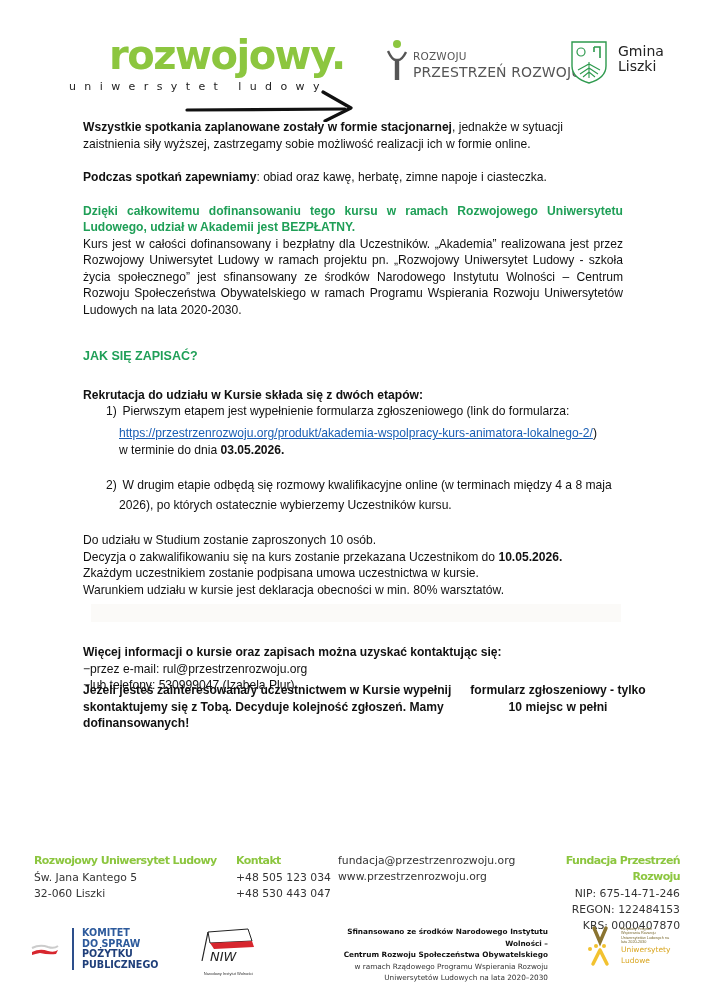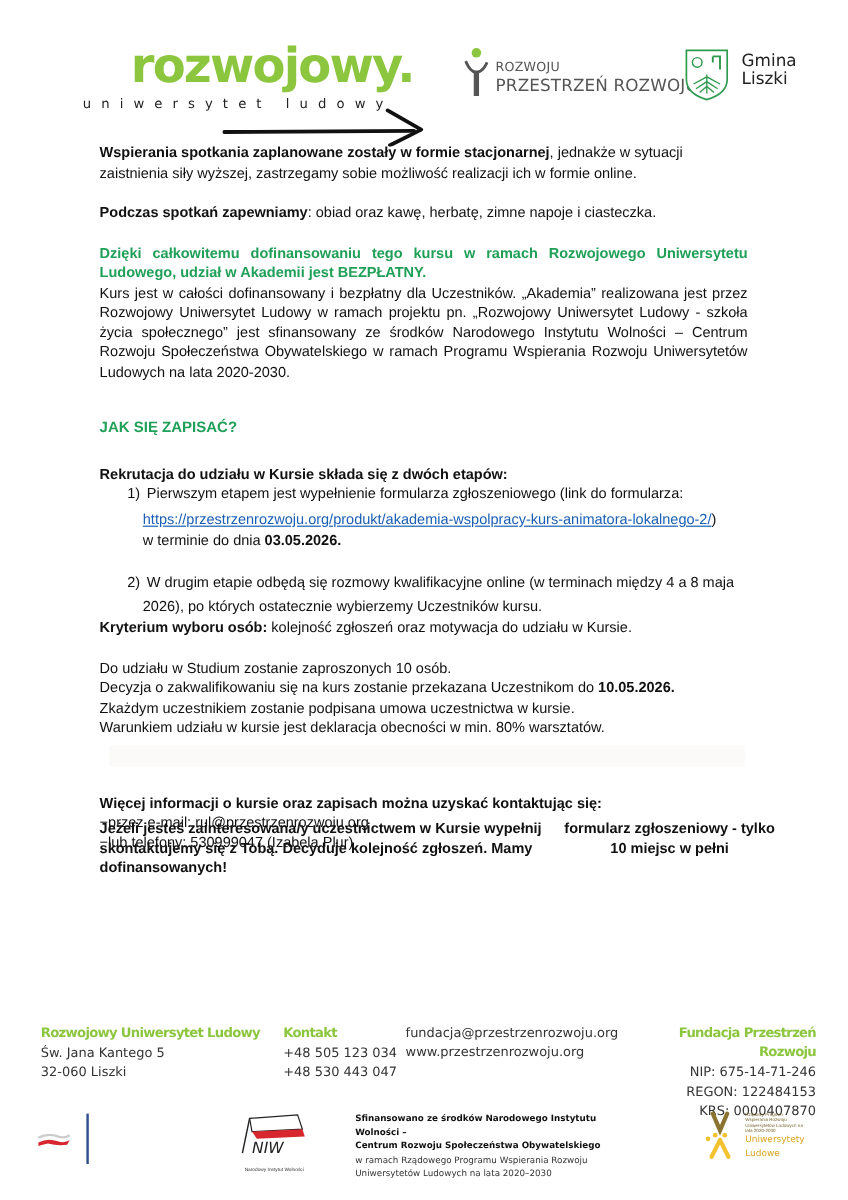--- a/index.html
+++ b/index.html
@@ -50,21 +50,21 @@
 
   .komitet { position: absolute; left: 30px; top: 928px; display: flex; align-items: center; }
   .komitet .flag { width: 30px; height: 12px; }
   .komitet .divider { width: 2px; height: 42px; background: #2d4f8c; margin: 0 8px 0 12px; }
   .komitet .txt { font-family: "DejaVu Sans", sans-serif; font-weight: bold; font-size: 9.6px; line-height: 10.5px; color: #2d5a9c; }
   .komitet .txt .dark { color: #1f3f7a; }
 
   .niw { position: absolute; left: 196px; top: 927px; width: 65px; }
   .niw .cap { font-size: 4px; color: #333; text-align: center; margin-top: 2px; }
 
-  .sfin { position: absolute; left: 296px; top: 926px; width: 228px; text-align: left; font-family: "DejaVu Sans", sans-serif; font-size: 7.3px; line-height: 11.5px; color: #333; }
+  .sfin { position: absolute; left: 320px; top: 926px; width: 228px; text-align: right; font-family: "DejaVu Sans", sans-serif; font-size: 7.3px; line-height: 11.5px; color: #333; }
   .sfin .b { color: #111; }
 
   .uludowe { position: absolute; left: 585px; top: 925px; display: flex; align-items: center; }
   .uludowe .txt { margin-left: 6px; }
   .uludowe .small { font-size: 3.8px; line-height: 4.4px; color: #7a6a30; }
   .uludowe .big { font-family: "DejaVu Sans", sans-serif; font-size: 7.5px; line-height: 8.5px; color: #d9a620; margin-top: 2px; }
 </style>
 </head>
 <body>
 
@@ -95,42 +95,41 @@
     <path d="M24 7 L30 7 L30 18 M24 7 L24 12" stroke="#2e9a4e" stroke-width="1.6" fill="none"></path>
     <path d="M8 30 L19 24 L30 30 M10 34 L19 28 L28 34 M13 37 L19 32 L25 37 M19 22 L19 38" stroke="#2e9a4e" stroke-width="1.1" fill="none"></path>
   </svg>
   <div class="txt">
     <div>Gmina</div>
     <div>Liszki</div>
   </div>
 </div>
 
 <div class="content">
-  <p><span class="b">Wspierania spotkania zaplanowane zostały w formie stacjonarnej</span><span>, jednakże w sytuacji zaistnienia siły wyższej, zastrzegamy sobie możliwość realizacji ich w formie online.</span></p>
+  <p><span class="b">Wszystkie spotkania zaplanowane zostały w formie stacjonarnej</span><span>, jednakże w sytuacji zaistnienia siły wyższej, zastrzegamy sobie możliwość realizacji ich w formie online.</span></p>
   <div class="gap1"></div>
   <p><span class="b">Podczas spotkań zapewniamy</span><span>: obiad oraz kawę, herbatę, zimne napoje i ciasteczka.</span></p>
   <div class="gap1"></div>
   <p class="b green just">Dzięki całkowitemu dofinansowaniu tego kursu w ramach Rozwojowego Uniwersytetu Ludowego, udział w Akademii jest BEZPŁATNY.</p>
   <p class="just">Kurs jest w całości dofinansowany i bezpłatny dla Uczestników. „Akademia” realizowana jest przez Rozwojowy Uniwersytet Ludowy w ramach projektu pn. „Rozwojowy Uniwersytet Ludowy - szkoła życia społecznego” jest sfinansowany ze środków Narodowego Instytutu Wolności – Centrum Rozwoju Społeczeństwa Obywatelskiego w ramach Programu Wspierania Rozwoju Uniwersytetów Ludowych na lata 2020-2030.</p>
   <div class="gap2"></div>
   <p class="heading">JAK SIĘ ZAPISAĆ?</p>
   <div class="gap1" style="height:22px"></div>
   <p class="b">Rekrutacja do udziału w Kursie składa się z dwóch etapów:</p>
   <ol class="steps">
     <li>
       <span class="first"><span class="num">1)</span> <span>Pierwszym etapem jest wypełnienie formularza zgłoszeniowego (link do formularza:</span></span>
       <span class="cont" style="margin-top:3px"><a class="link">https://przestrzenrozwoju.org/produkt/akademia-wspolpracy-kurs-animatora-lokalnego-2/</a><span>)</span></span>
       <span class="cont" style="line-height:14px"><span>w terminie do dnia </span><span class="b">03.05.2026.</span></span>
     </li>
     <li style="margin-top:20px">
       <span class="first"><span class="num">2)</span> <span>W drugim etapie odbędą się rozmowy kwalifikacyjne online (w terminach między 4 a 8 maja</span></span>
       <span class="cont" style="margin-top:1px"><span>2026), po których ostatecznie wybierzemy Uczestników kursu.</span></span>
     </li>
   </ol>
-  <p><span class="b">Kryterium wyboru osób:</span><span> kolejność zgłoszeń oraz motywacja do udziału w Kursie.</span></p>
   <div class="gap1"></div>
   <p>Do udziału w Studium zostanie zaproszonych 10 osób.</p>
   <p><span>Decyzja o zakwalifikowaniu się na kurs zostanie przekazana Uczestnikom do </span><span class="b">10.05.2026.</span></p>
   <p>Zkażdym uczestnikiem zostanie podpisana umowa uczestnictwa w kursie.</p>
   <p>Warunkiem udziału w kursie jest deklaracja obecności w min. 80% warsztatów.</p>
   <div class="faint-bar"></div>
   <div class="gap1" style="height:22px"></div>
   <p class="b">Więcej informacji o kursie oraz zapisach można uzyskać kontaktując się:</p>
   <p>−przez e-mail: rul@przestrzenrozwoju.org</p>
   <p>−lub telefony: 530999047 (Izabela Plur)</p>
@@ -161,20 +160,26 @@
   <div>REGON: 122484153</div>
   <div>KRS: 0000407870</div>
 </div>
 
 <div class="komitet">
   <svg class="flag" viewBox="0 0 30 12">
     <path d="M2 5 Q10 1 18 4 Q24 6 28 3" stroke="#ccc" stroke-width="2" fill="none"></path>
     <path d="M2 9 Q10 5 18 8 Q24 10 28 7 L26 11 Q18 12 10 10 Q5 11 2 12 Z" fill="#d7262e"></path>
   </svg>
   <div class="divider"></div>
+  <div class="txt">
+    <div>KOMITET</div>
+    <div>DO SPRAW</div>
+    <div class="dark">POŻYTKU</div>
+    <div class="dark">PUBLICZNEGO</div>
+  </div>
 </div>
 
 <div class="niw">
   <svg width="65" height="38" viewBox="0 0 65 38">
     <path d="M12 5 L52 2 L56 14 L14 16 Z" fill="#fff" stroke="#222" stroke-width="1"></path>
     <path d="M14 16 L56 14 L58 20 L18 22 Z" fill="#d7262e"></path>
     <line x1="12" y1="5" x2="6" y2="34" stroke="#222" stroke-width="1.2"></line>
     <text x="14" y="34" font-family="DejaVu Sans, sans-serif" font-size="13" font-style="italic" fill="#222">NIW</text>
   </svg>
   <div class="cap">Narodowy Instytut Wolności</div>

